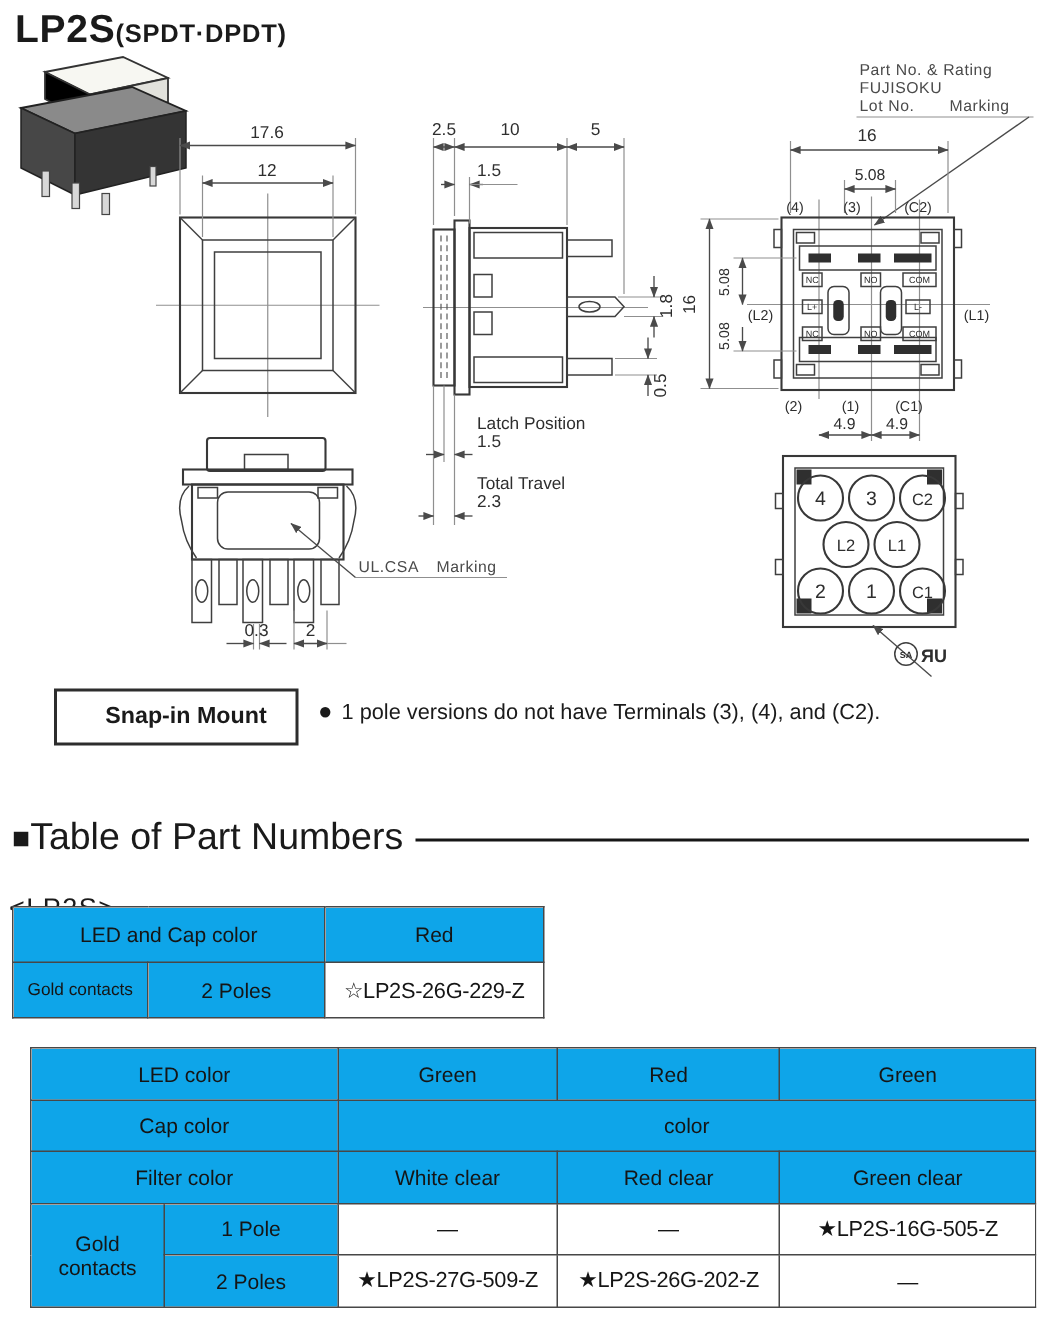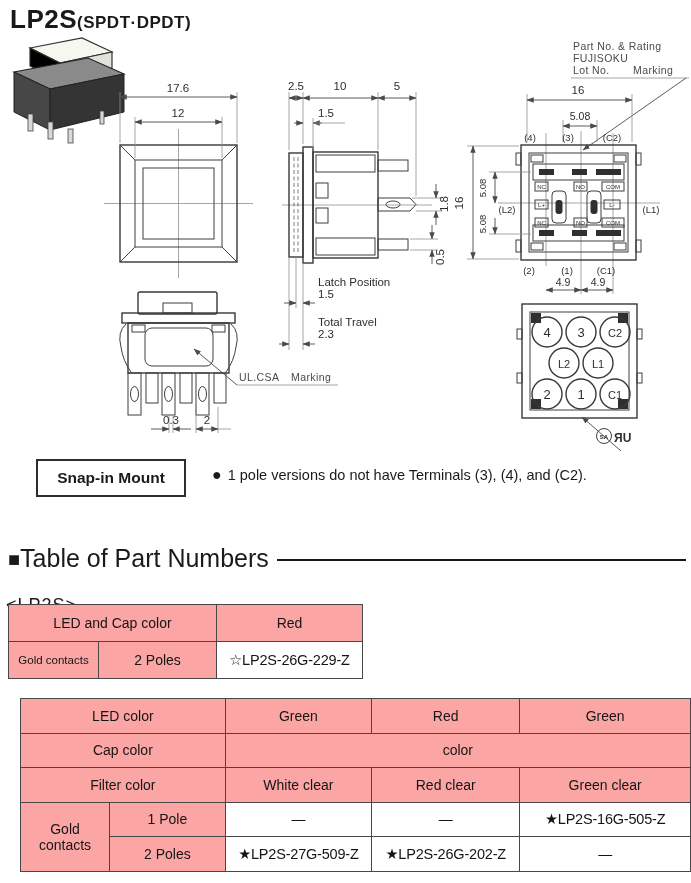--- a/index.html
+++ b/index.html
@@ -20,33 +20,33 @@
   .dt{font-size:11.5px;}
   .dts{font-size:10.5px;}
   .tl{font-size:9.5px;}
   .tiny{font-size:6px;}
   .ann{font-size:10.5px;fill:#4a4a4a;letter-spacing:.4px;}
   .ctxt{font-size:13px;}
   .ctxt2{font-size:11px;}
   .mark{fill:#2f2f2f;stroke:none;}
 
   .snapbox{position:absolute;left:36px;top:459px;width:146px;height:34px;border:2px solid #2d2d2d;
-           display:flex;align-items:center;justify-content:center;font-size:15.5px;font-weight:bold;background:#fff;}
+           display:flex;align-items:center;justify-content:center;font-size:15.5px;font-weight:bold;background:#fff;padding-left:13px;}
   .note{position:absolute;left:212px;top:467px;font-size:14.5px;display:flex;align-items:center;gap:6px;}
   .note .dot{font-size:16px;line-height:1;}
 
   .sechead{position:absolute;left:8px;top:544px;width:678px;display:flex;align-items:center;}
   .sechead .sq{font-size:20px;font-weight:bold;line-height:1;}
   .sechead .txt{font-size:25px;font-weight:normal;white-space:nowrap;}
   .sechead .rule{flex:1;border-top:2.2px solid #161616;margin-left:8px;margin-top:3px;}
   .subhead{position:absolute;left:6px;top:595px;font-size:18px;letter-spacing:1px;}
 
   table{border-collapse:collapse;position:absolute;background:#fff;table-layout:fixed;}
   td{border:1.6px solid #474747;text-align:center;vertical-align:middle;font-size:14px;color:#151515;padding:0 2px;overflow:hidden;}
-  .gray{background:#fca5a5;}
+  .gray{background:#0ea5e9;}
   #t1{left:8px;top:604px;}
   #t1 td{height:36px;}
   #t2{left:20px;top:698px;}
   #t2 td{height:33.5px;}
   .part{font-weight:normal;font-size:14.5px;white-space:nowrap;letter-spacing:-0.2px;}
   .smalltxt{font-size:11.5px;}
 </style>
 </head>
 <body>
 

